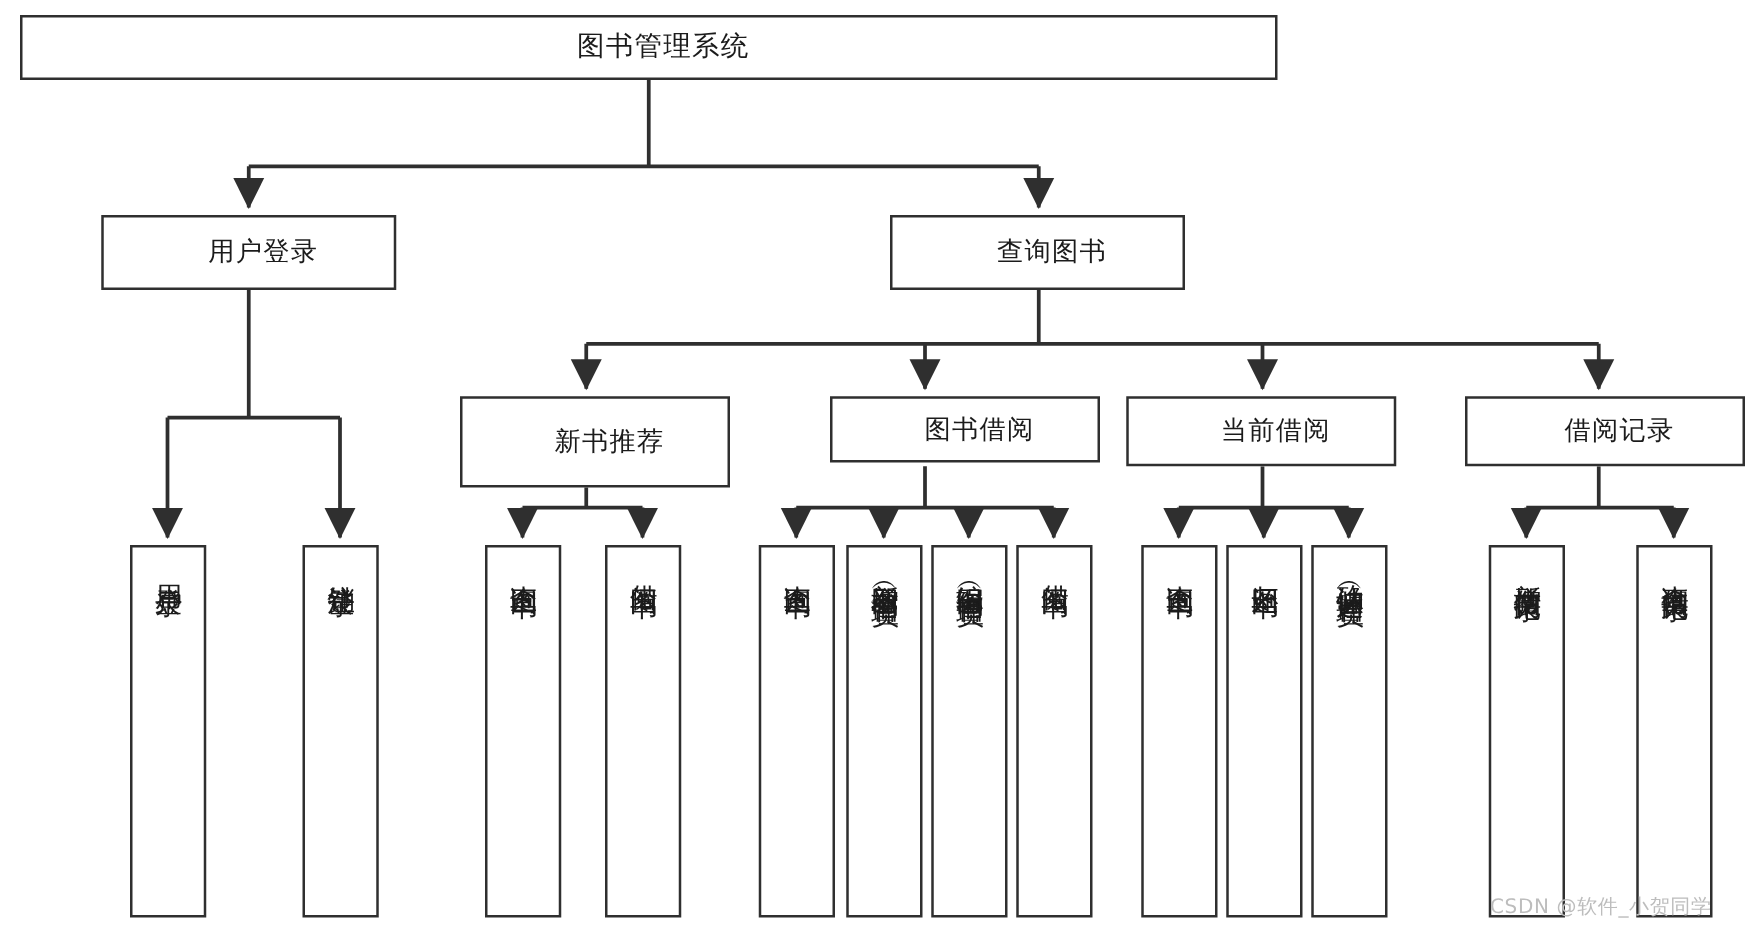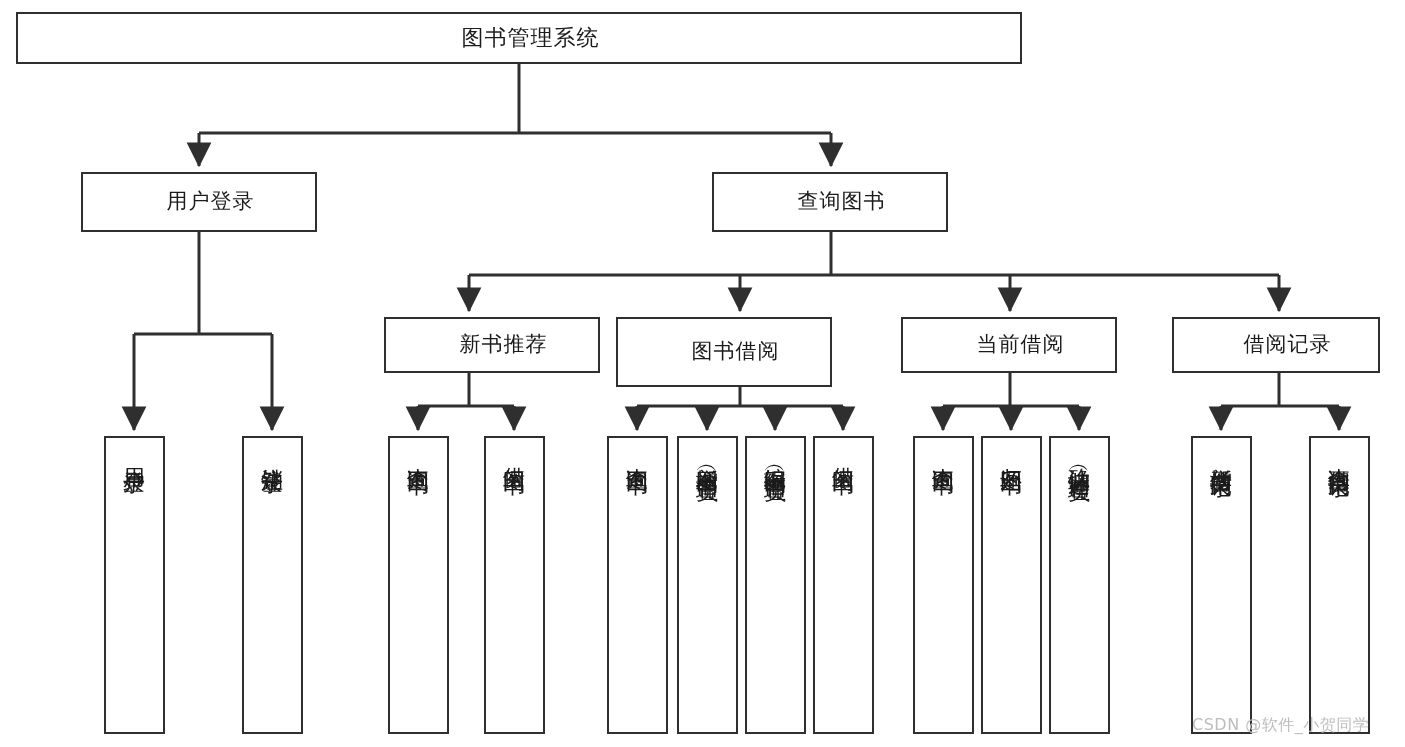--- a/index.html
+++ b/index.html
@@ -127,30 +127,30 @@
     <span>图书管理系统</span>
   </div>
 
   <div class="node horiz" style="left:81px; top:172px; width:236px; height:60px;">
     <span>用户登录</span>
   </div>
   <div class="node horiz" style="left:712px; top:172px; width:236px; height:60px;">
     <span>查询图书</span>
   </div>
 
-  <div class="node horiz" style="left:384px; top:317px; width:216px; height:56px;">
+  <div class="node horiz" style="left:368px; top:317px; width:216px; height:73px;">
     <span>新书推荐</span>
   </div>
-  <div class="node horiz" style="left:616px; top:317px; width:216px; height:70px;">
+  <div class="node horiz" style="left:664px; top:317px; width:216px; height:53px;">
     <span>图书借阅</span>
   </div>
   <div class="node horiz" style="left:901px; top:317px; width:216px; height:56px;">
     <span>当前借阅</span>
   </div>
-  <div class="node horiz" style="left:1172px; top:317px; width:208px; height:56px;">
+  <div class="node horiz" style="left:1172px; top:317px; width:224px; height:56px;">
     <span>借阅记录</span>
   </div>
 
   <div class="node leaf" style="left:104px; top:436px; width:61px; height:298px;">
     <span class="leaf-label">用户登录</span>
   </div>
   <div class="node leaf" style="left:242px; top:436px; width:61px; height:298px;">
     <span class="leaf-label">注销登录</span>
   </div>
 

